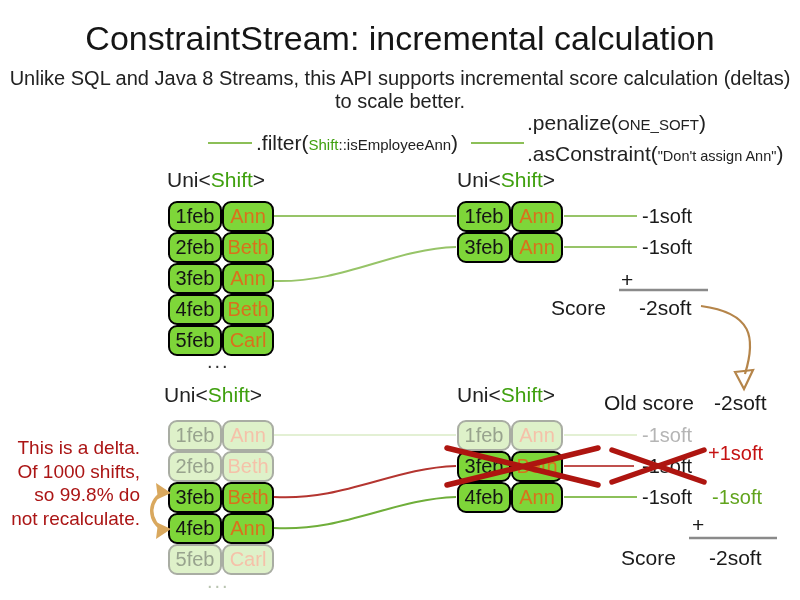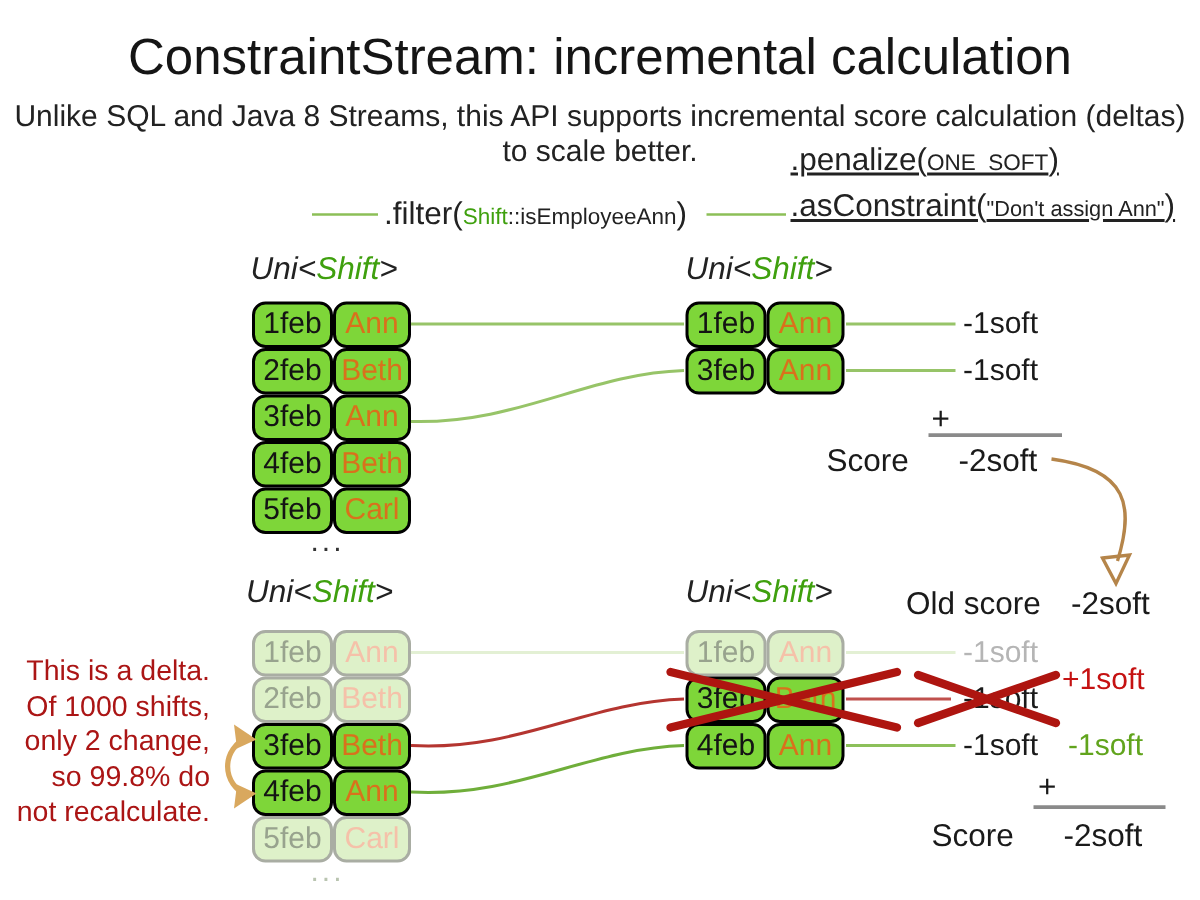--- a/index.html
+++ b/index.html
@@ -5,21 +5,21 @@
   html,body{margin:0;padding:0;background:#fff;}
   #slide{position:relative;width:800px;height:600px;background:#ffffff;
          font-family:"Liberation Sans",sans-serif;color:#1a1a1a;overflow:hidden;}
   #title{position:absolute;left:0;right:0;top:19px;margin:0;text-align:center;
          font-size:34px;font-weight:400;color:#151515;}
   #subtitle{position:absolute;left:0;right:0;top:67px;text-align:center;font-size:20px;color:#222;}
   .code{position:absolute;white-space:nowrap;font-size:21px;color:#222;}
   .code .sm{font-size:15px;}
   .code .xs{font-size:14.5px;}
   .green{color:#3fa00e;}
-  .type-header{position:absolute;font-size:21px;white-space:nowrap;color:#222;font-style:italic;}
+  .type-header{position:absolute;font-size:21px;white-space:nowrap;color:#222;}
   .trow{position:absolute;display:flex;}
   .cell{box-sizing:border-box;height:31px;border:2px solid #000;border-radius:9px;
         background:#7ed639;font-size:20px;line-height:26px;text-align:center;}
   .cell.date{width:54px;color:#141414;}
   .cell.name{width:52px;color:#d9711c;}
   .trow.faded .cell{background:#def1c9;border-color:#a9ada3;}
   .trow.faded .cell.date{color:#98a38e;}
   .trow.faded .cell.name{color:#f5c1a9;}
   .weight{position:absolute;font-size:20px;white-space:nowrap;color:#1a1a1a;}
   .graytxt{color:#b5b5b5;}
@@ -38,21 +38,21 @@
 <body>
 
 <div id="slide">
 
   <h1 id="title">ConstraintStream: incremental calculation</h1>
   <div id="subtitle">Unlike SQL and Java 8 Streams, this API supports incremental score calculation (deltas) to scale better.</div>
 
   <div class="code" style="left:256px;top:131px;">
     <span>.filter(</span><span class="sm green">Shift</span><span class="sm">::isEmployeeAnn</span><span>)</span>
   </div>
-  <div class="code" style="left:527px;top:92px;line-height:29px;text-decoration:underline;">
+  <div class="code" style="left:527px;top:108px;line-height:29px;">
     <div><span>.penalize(</span><span class="sm">ONE_SOFT</span><span>)</span></div>
     <div><span>.asConstraint(</span><span class="xs">"Don't assign Ann"</span><span>)</span></div>
   </div>
 
   <div class="type-header" style="left:167px;top:168px;">
     <span>Uni&lt;</span><span class="green">Shift</span><span>&gt;</span>
   </div>
   <div class="type-header" style="left:457px;top:168px;">
     <span>Uni&lt;</span><span class="green">Shift</span><span>&gt;</span>
   </div>
@@ -101,21 +101,20 @@
   <div class="type-header" style="left:457px;top:383px;">
     <span>Uni&lt;</span><span class="green">Shift</span><span>&gt;</span>
   </div>
 
   <div class="scoretxt brown" style="left:604px;top:391px;">Old score</div>
   <div class="scoretxt brown" style="left:714px;top:391px;">-2soft</div>
 
   <div id="delta-note">
     <div>This is a delta.</div>
     <div>Of 1000 shifts,</div>
-    <div>only 2 change,</div>
     <div>so 99.8% do</div>
     <div>not recalculate.</div>
   </div>
 
   <div class="trow faded" style="left:168px;top:420px;">
     <span class="cell date">1feb</span>
       <span class="cell name">Ann</span>
   </div>
   <div class="trow faded" style="left:168px;top:451px;">
     <span class="cell date">2feb</span>

